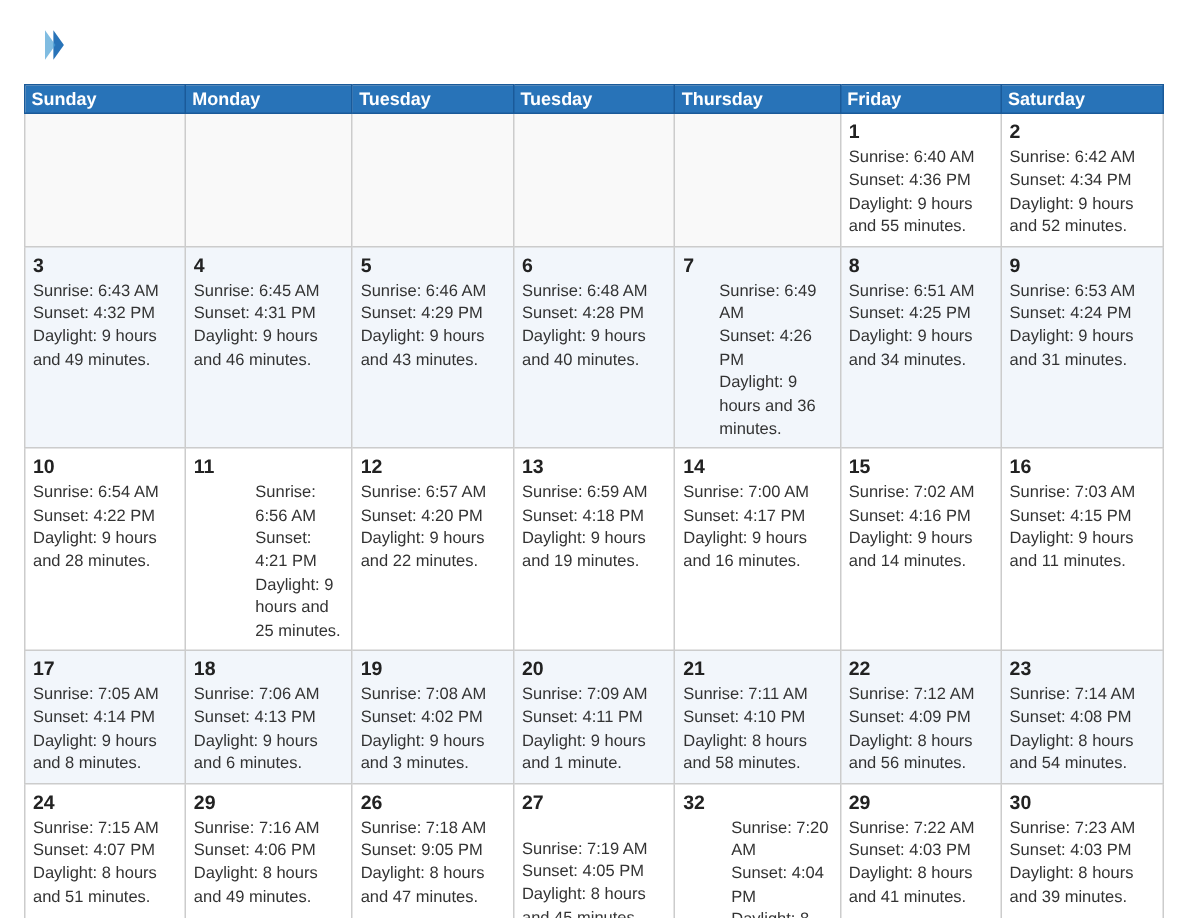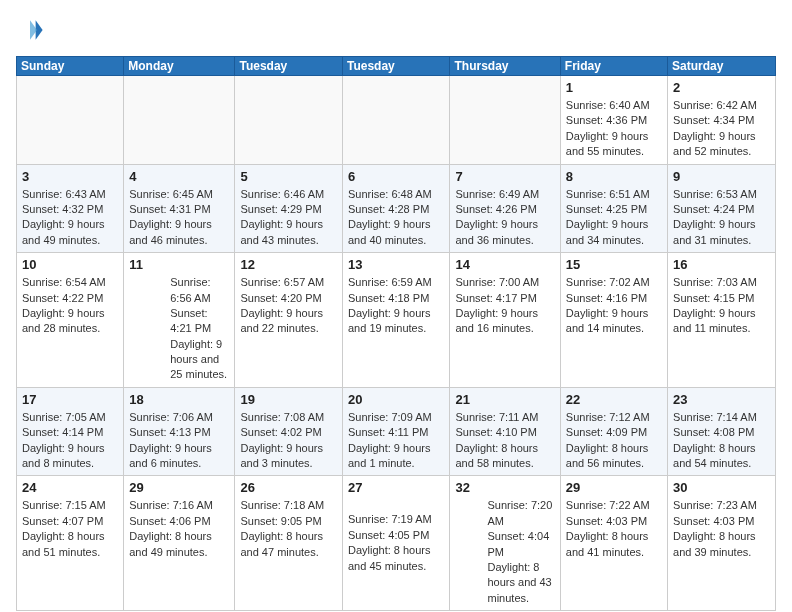--- a/index.html
+++ b/index.html
@@ -161,21 +161,21 @@
 Daylight: 9 hours and 43 minutes.</div>
         </td>
         <td>
           <div class="day-number">6</div>
           <div class="day-info" style="white-space: pre-line;">Sunrise: 6:48 AM
 Sunset: 4:28 PM
 Daylight: 9 hours and 40 minutes.</div>
         </td>
         <td>
           <div class="day-number">7</div>
-          <div class="day-info" style="white-space: pre-line;">Sunrise: 6:49 AM
+          <div class="day-info" style="white-space: pre-line; margin-left: 24px;">Sunrise: 6:49 AM
 Sunset: 4:26 PM
 Daylight: 9 hours and 36 minutes.</div>
         </td>
         <td>
           <div class="day-number">8</div>
           <div class="day-info" style="white-space: pre-line;">Sunrise: 6:51 AM
 Sunset: 4:25 PM
 Daylight: 9 hours and 34 minutes.</div>
         </td>
         <td>

